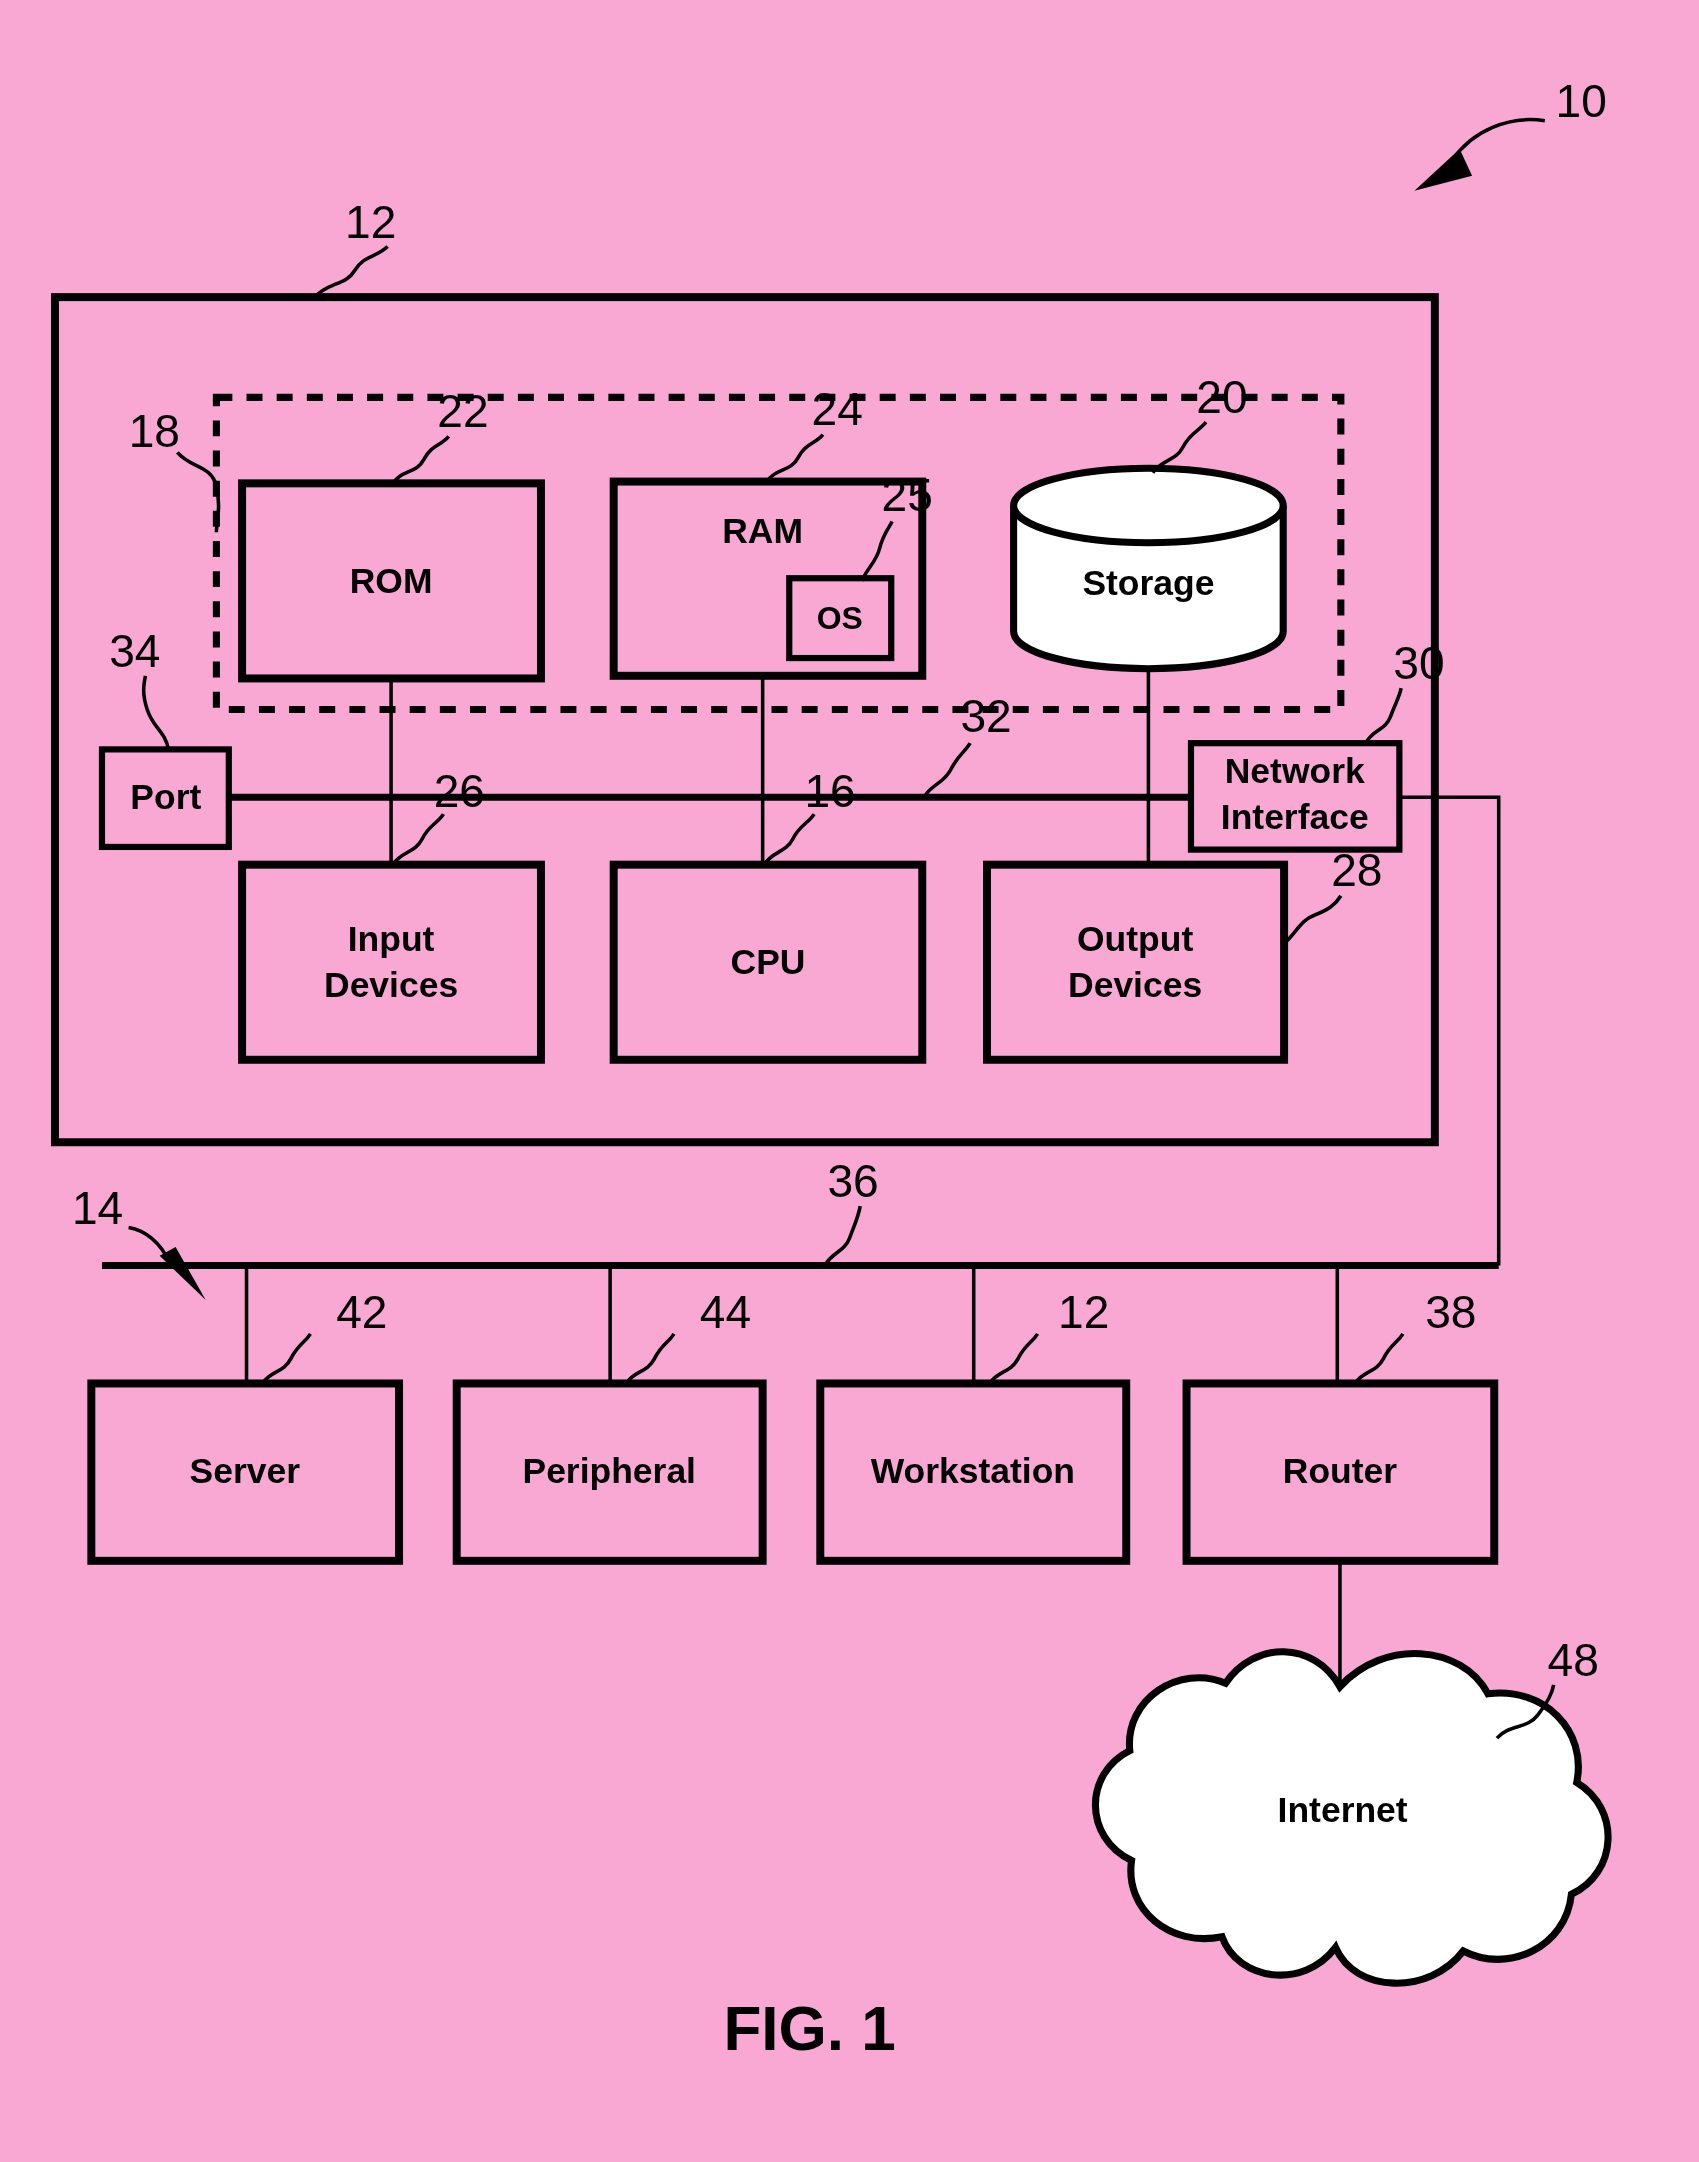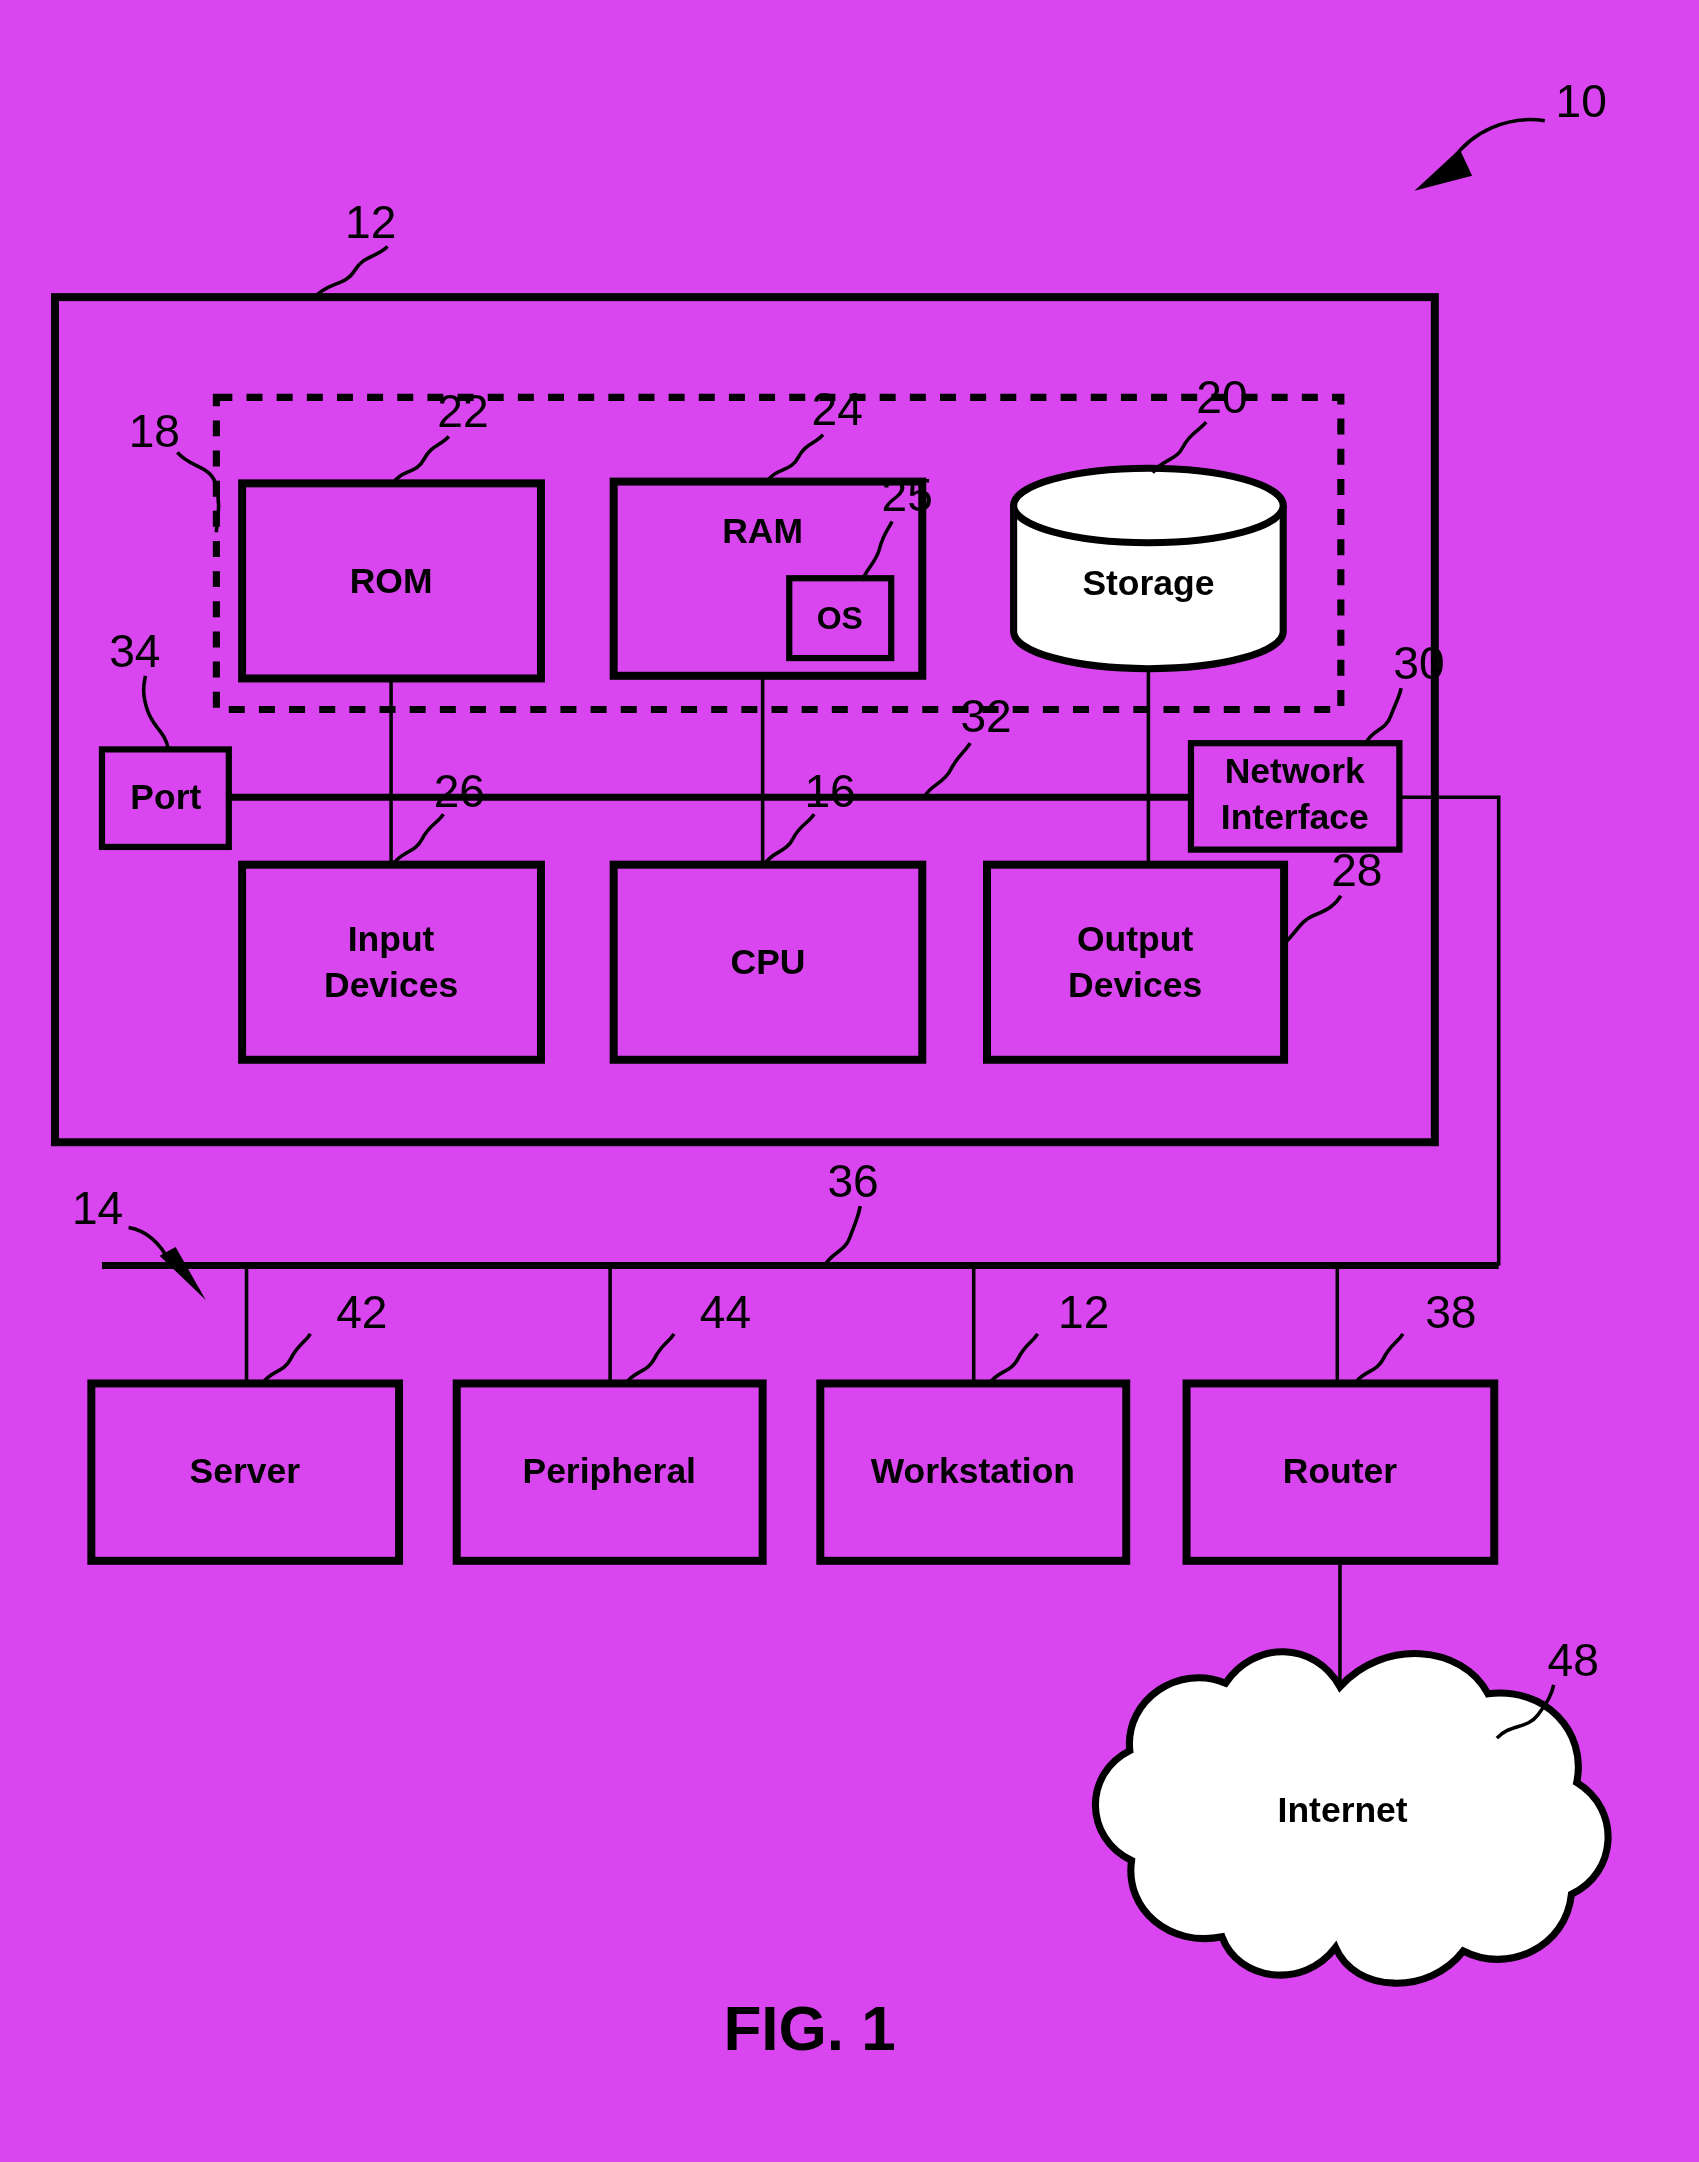--- a/index.html
+++ b/index.html
@@ -1,18 +1,18 @@
 <!DOCTYPE html>
 <html style="font-size:14px"><head>
 <meta charset="utf-8">
 <style>
   html,body{margin:0;padding:0;background:#ffffff;}
   body{width:1700px;height:2163px;overflow:hidden;
        font-family:"Liberation Sans", sans-serif;}
-  #figure{position:relative;width:1700px;height:2163px;background:#d946ef;}
+  #figure{position:relative;width:1700px;height:2163px;background:#f9a8d4;}
   svg{display:block;}
   .blk{fill:none;stroke:#000;}
   .box{stroke-width:9;}
   .thinbox{stroke-width:7;}
   .dashbox{stroke-width:8;stroke-dasharray:18 16;}
   .wire{stroke-width:4;}
   .bus{stroke-width:8;}
   .lead{stroke-width:4;fill:none;}
   .cyl{stroke-width:8;fill:#fff;}
   .cloud{stroke-width:8;fill:#fff;}

